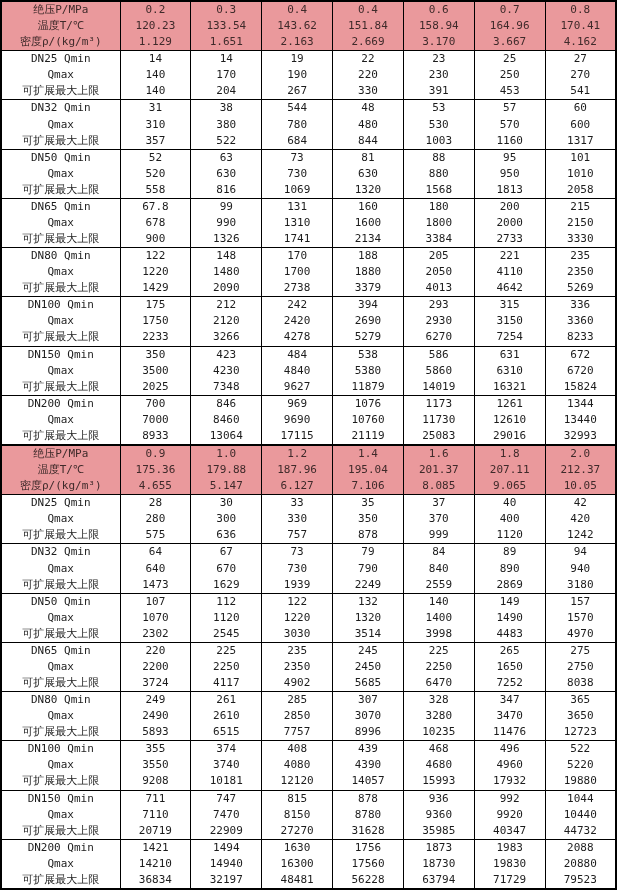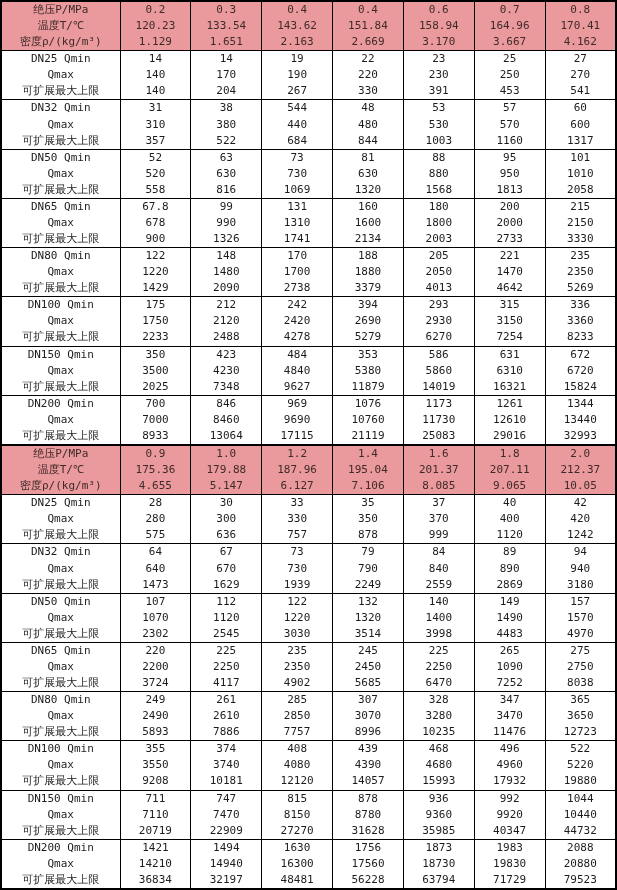--- a/index.html
+++ b/index.html
@@ -121,21 +121,21 @@
           <td>544</td>
           <td>48</td>
           <td>53</td>
           <td>57</td>
           <td>60</td>
         </tr>
         <tr>
           <td>Qmax</td>
           <td>310</td>
           <td>380</td>
-          <td>440</td>
+          <td>780</td>
           <td>480</td>
           <td>530</td>
           <td>570</td>
           <td>600</td>
         </tr>
         <tr>
           <td>可扩展最大上限</td>
           <td>357</td>
           <td>522</td>
           <td>684</td>
@@ -197,21 +197,21 @@
           <td>1800</td>
           <td>2000</td>
           <td>2150</td>
         </tr>
         <tr>
           <td>可扩展最大上限</td>
           <td>900</td>
           <td>1326</td>
           <td>1741</td>
           <td>2134</td>
-          <td>2003</td>
+          <td>3384</td>
           <td>2733</td>
           <td>3330</td>
         </tr>
       </tbody>
       <tbody class="grp">
         <tr>
           <td>DN80 Qmin</td>
           <td>122</td>
           <td>148</td>
           <td>170</td>
@@ -220,21 +220,21 @@
           <td>221</td>
           <td>235</td>
         </tr>
         <tr>
           <td>Qmax</td>
           <td>1220</td>
           <td>1480</td>
           <td>1700</td>
           <td>1880</td>
           <td>2050</td>
-          <td>1470</td>
+          <td>4110</td>
           <td>2350</td>
         </tr>
         <tr>
           <td>可扩展最大上限</td>
           <td>1429</td>
           <td>2090</td>
           <td>2738</td>
           <td>3379</td>
           <td>4013</td>
           <td>4642</td>
@@ -258,35 +258,35 @@
           <td>2120</td>
           <td>2420</td>
           <td>2690</td>
           <td>2930</td>
           <td>3150</td>
           <td>3360</td>
         </tr>
         <tr>
           <td>可扩展最大上限</td>
           <td>2233</td>
-          <td>2488</td>
+          <td>3266</td>
           <td>4278</td>
           <td>5279</td>
           <td>6270</td>
           <td>7254</td>
           <td>8233</td>
         </tr>
       </tbody>
       <tbody class="grp">
         <tr>
           <td>DN150 Qmin</td>
           <td>350</td>
           <td>423</td>
           <td>484</td>
-          <td>353</td>
+          <td>538</td>
           <td>586</td>
           <td>631</td>
           <td>672</td>
         </tr>
         <tr>
           <td>Qmax</td>
           <td>3500</td>
           <td>4230</td>
           <td>4840</td>
           <td>5380</td>
@@ -476,21 +476,21 @@
           <td>265</td>
           <td>275</td>
         </tr>
         <tr>
           <td>Qmax</td>
           <td>2200</td>
           <td>2250</td>
           <td>2350</td>
           <td>2450</td>
           <td>2250</td>
-          <td>1090</td>
+          <td>1650</td>
           <td>2750</td>
         </tr>
         <tr>
           <td>可扩展最大上限</td>
           <td>3724</td>
           <td>4117</td>
           <td>4902</td>
           <td>5685</td>
           <td>6470</td>
           <td>7252</td>
@@ -514,21 +514,21 @@
           <td>2610</td>
           <td>2850</td>
           <td>3070</td>
           <td>3280</td>
           <td>3470</td>
           <td>3650</td>
         </tr>
         <tr>
           <td>可扩展最大上限</td>
           <td>5893</td>
-          <td>7886</td>
+          <td>6515</td>
           <td>7757</td>
           <td>8996</td>
           <td>10235</td>
           <td>11476</td>
           <td>12723</td>
         </tr>
       </tbody>
       <tbody class="grp">
         <tr>
           <td>DN100 Qmin</td>

